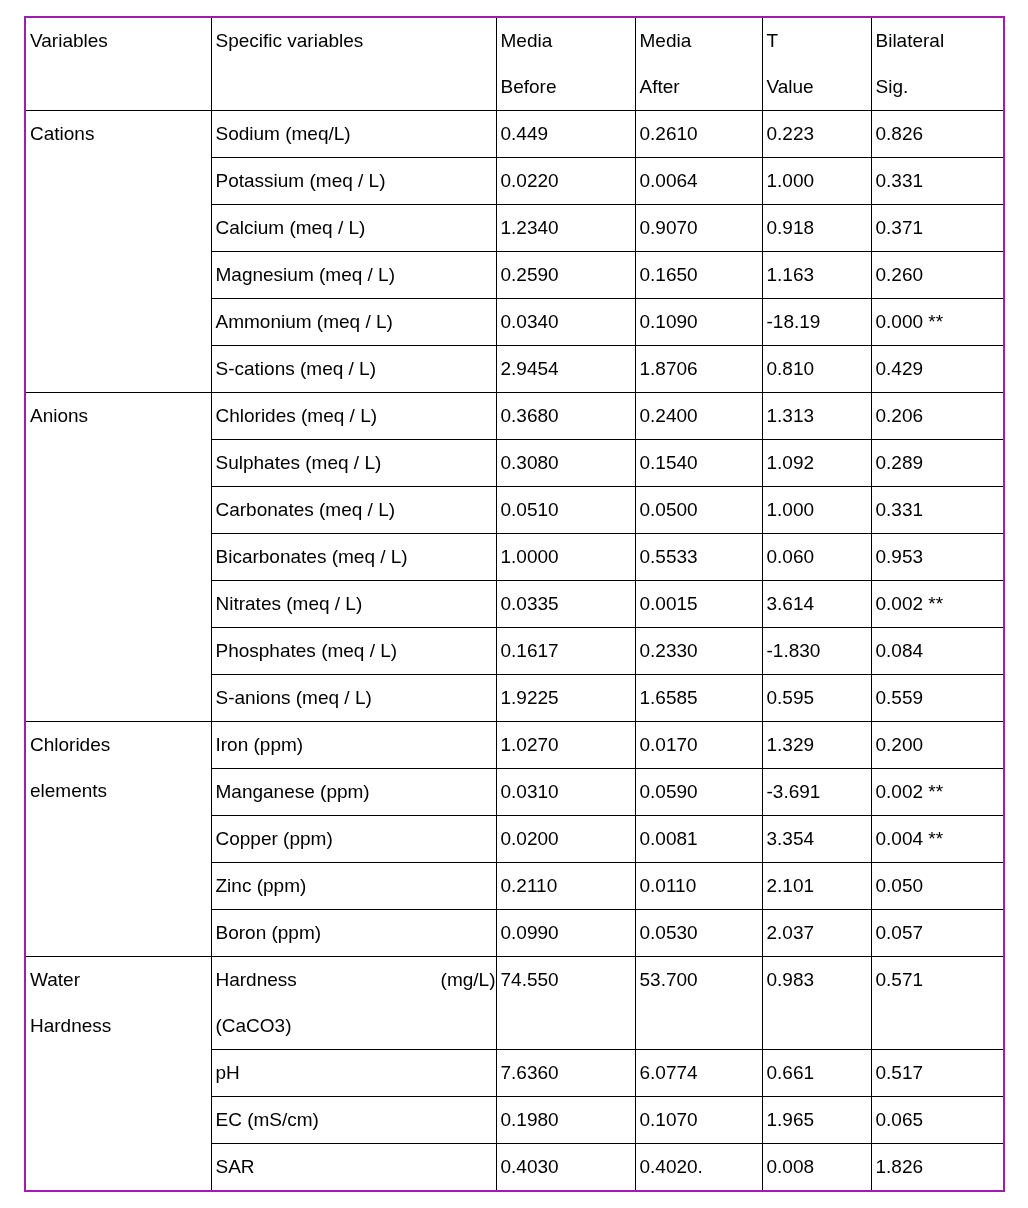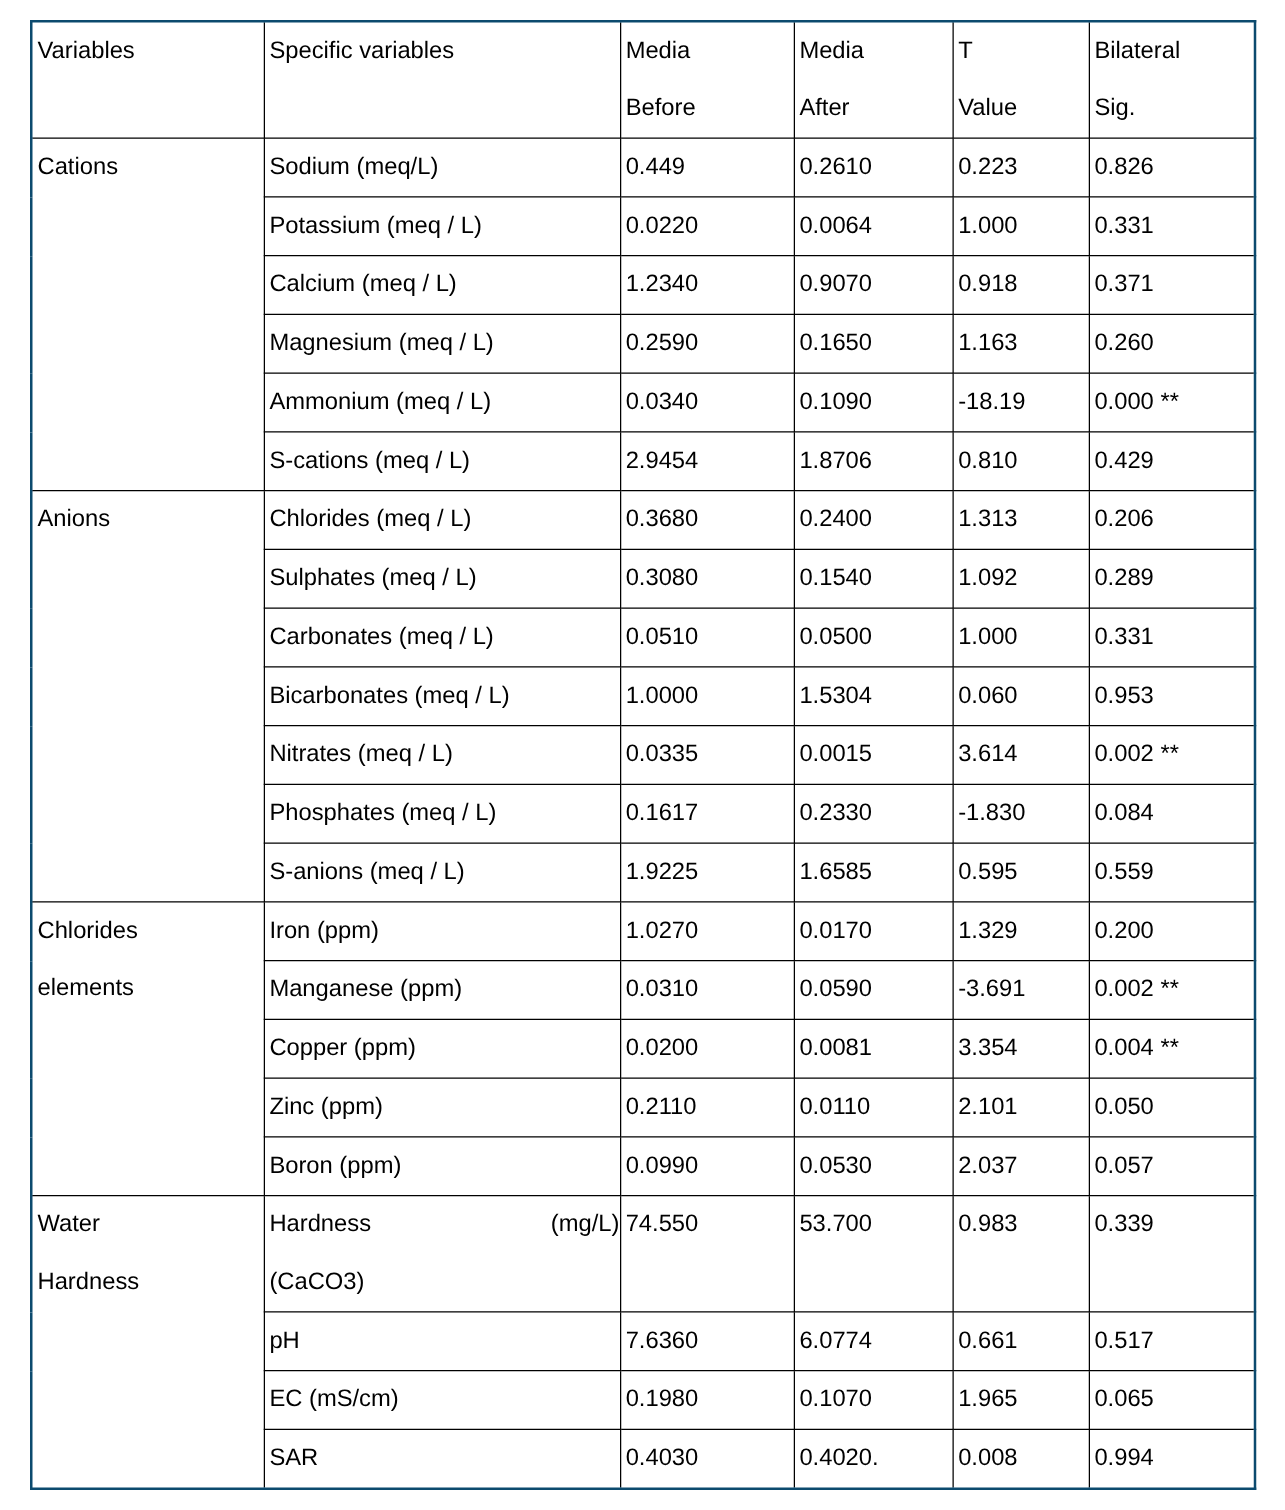--- a/index.html
+++ b/index.html
@@ -13,21 +13,21 @@
     color: #000000;
   }
   .page { position: relative; width: 1028px; height: 1208px; background: #ffffff; }
   table.doc-table {
     position: absolute;
     left: 24px;
     top: 16px;
     width: 981px;
     border-collapse: collapse;
     table-layout: fixed;
-    border: 2px solid #0c4a6e;
+    border: 2px solid #a21caf;
   }
   table.doc-table th,
   table.doc-table td {
     border: 1px solid #000000;
     padding: 0 0 0 4px;
     font-size: 19px;
     line-height: 46px;
     vertical-align: top;
     text-align: left;
     font-weight: normal;
@@ -131,21 +131,21 @@
         <tr class="data-row">
           <td>Carbonates (meq / L)</td>
           <td>0.0510</td>
           <td>0.0500</td>
           <td>1.000</td>
           <td>0.331</td>
         </tr>
         <tr class="data-row">
           <td>Bicarbonates (meq / L)</td>
           <td>1.0000</td>
-          <td>1.5304</td>
+          <td>0.5533</td>
           <td>0.060</td>
           <td>0.953</td>
         </tr>
         <tr class="data-row">
           <td class="heavy-top">Nitrates (meq / L)</td>
           <td class="heavy-top">0.0335</td>
           <td class="heavy-top">0.0015</td>
           <td class="heavy-top">3.614</td>
           <td class="heavy-top">0.002 **</td>
         </tr>
@@ -204,38 +204,38 @@
           <td>
             <div class="justify-line">
               <span>Hardness</span>
               <span>(mg/L)</span>
             </div>
             <div class="cell-line">(CaCO3)</div>
           </td>
           <td>74.550</td>
           <td>53.700</td>
           <td>0.983</td>
-          <td>0.339</td>
+          <td>0.571</td>
         </tr>
         <tr class="data-row">
           <td>pH</td>
           <td>7.6360</td>
           <td>6.0774</td>
           <td>0.661</td>
           <td>0.517</td>
         </tr>
         <tr class="data-row">
           <td>EC (mS/cm)</td>
           <td>0.1980</td>
           <td>0.1070</td>
           <td>1.965</td>
           <td>0.065</td>
         </tr>
         <tr class="data-row">
           <td>SAR</td>
           <td>0.4030</td>
           <td>0.4020.</td>
           <td>0.008</td>
-          <td>0.994</td>
+          <td>1.826</td>
         </tr>
       </tbody>
   </table>
 </div>
 
 </body></html>

